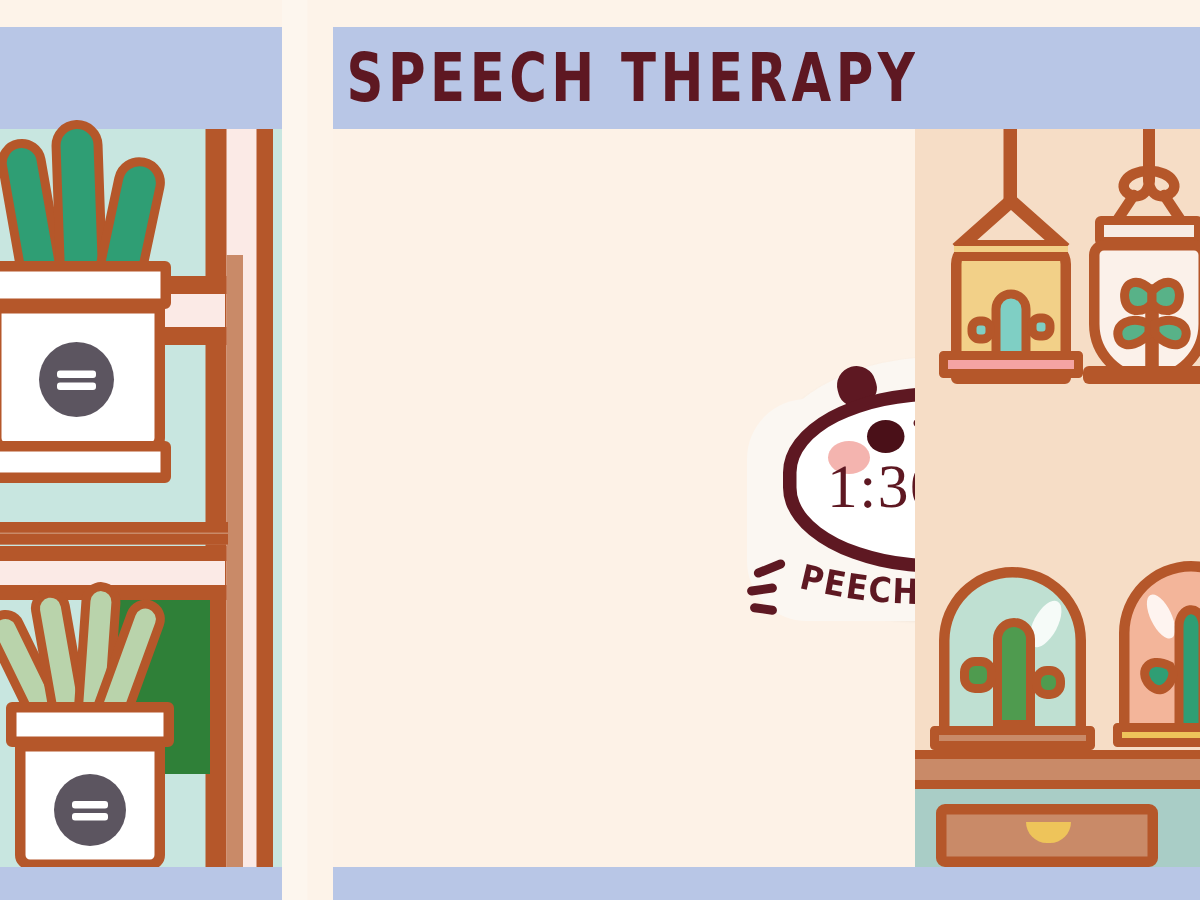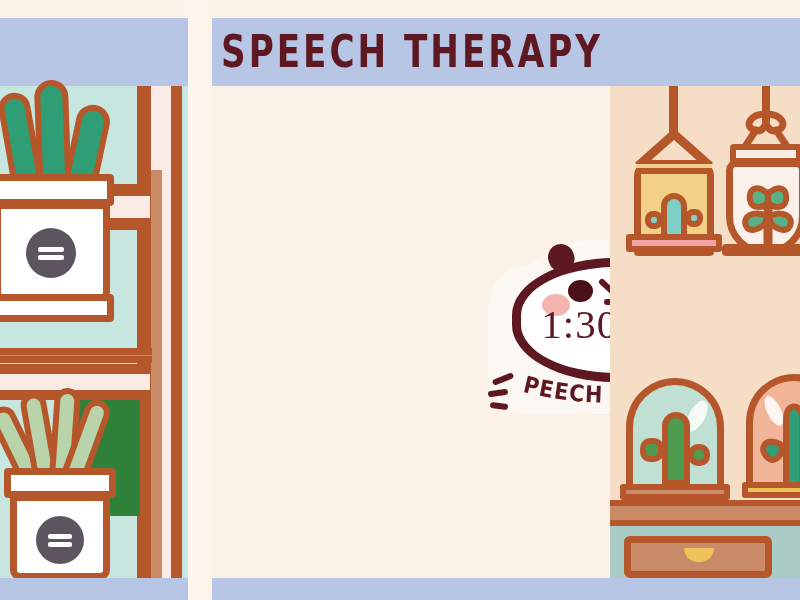--- a/index.html
+++ b/index.html
@@ -6,21 +6,21 @@
   body{
     width:800px;height:600px;overflow:hidden;
     background:#fdf3e9;
     font-family:"Liberation Sans", sans-serif;
   }
   #stage{position:relative;width:800px;height:600px;background:#fdf3e9;}
 
   
   .panel{position:absolute;top:0;height:600px;overflow:hidden;}
   #panel-left{left:0;width:188px;background:#c8e6e0;}
-  #panel-center{left:212px;width:400px;background:#fdf2e7;}
+  #panel-center{left:222px;width:400px;background:#fdf2e7;}
   #panel-right{left:610px;width:190px;background:#f6ddc6;}
 
   .gap{position:absolute;top:0;height:600px;background:#fdf6ee;}
   #gap-1{left:188px;width:17px;}
   #gap-2{left:605px;width:5px;}
 
   
   .band{position:absolute;left:0;width:100%;background:#b8c6e6;}
   .band-top{top:18px;height:68px;}
   .band-bottom{bottom:0;height:22px;}

